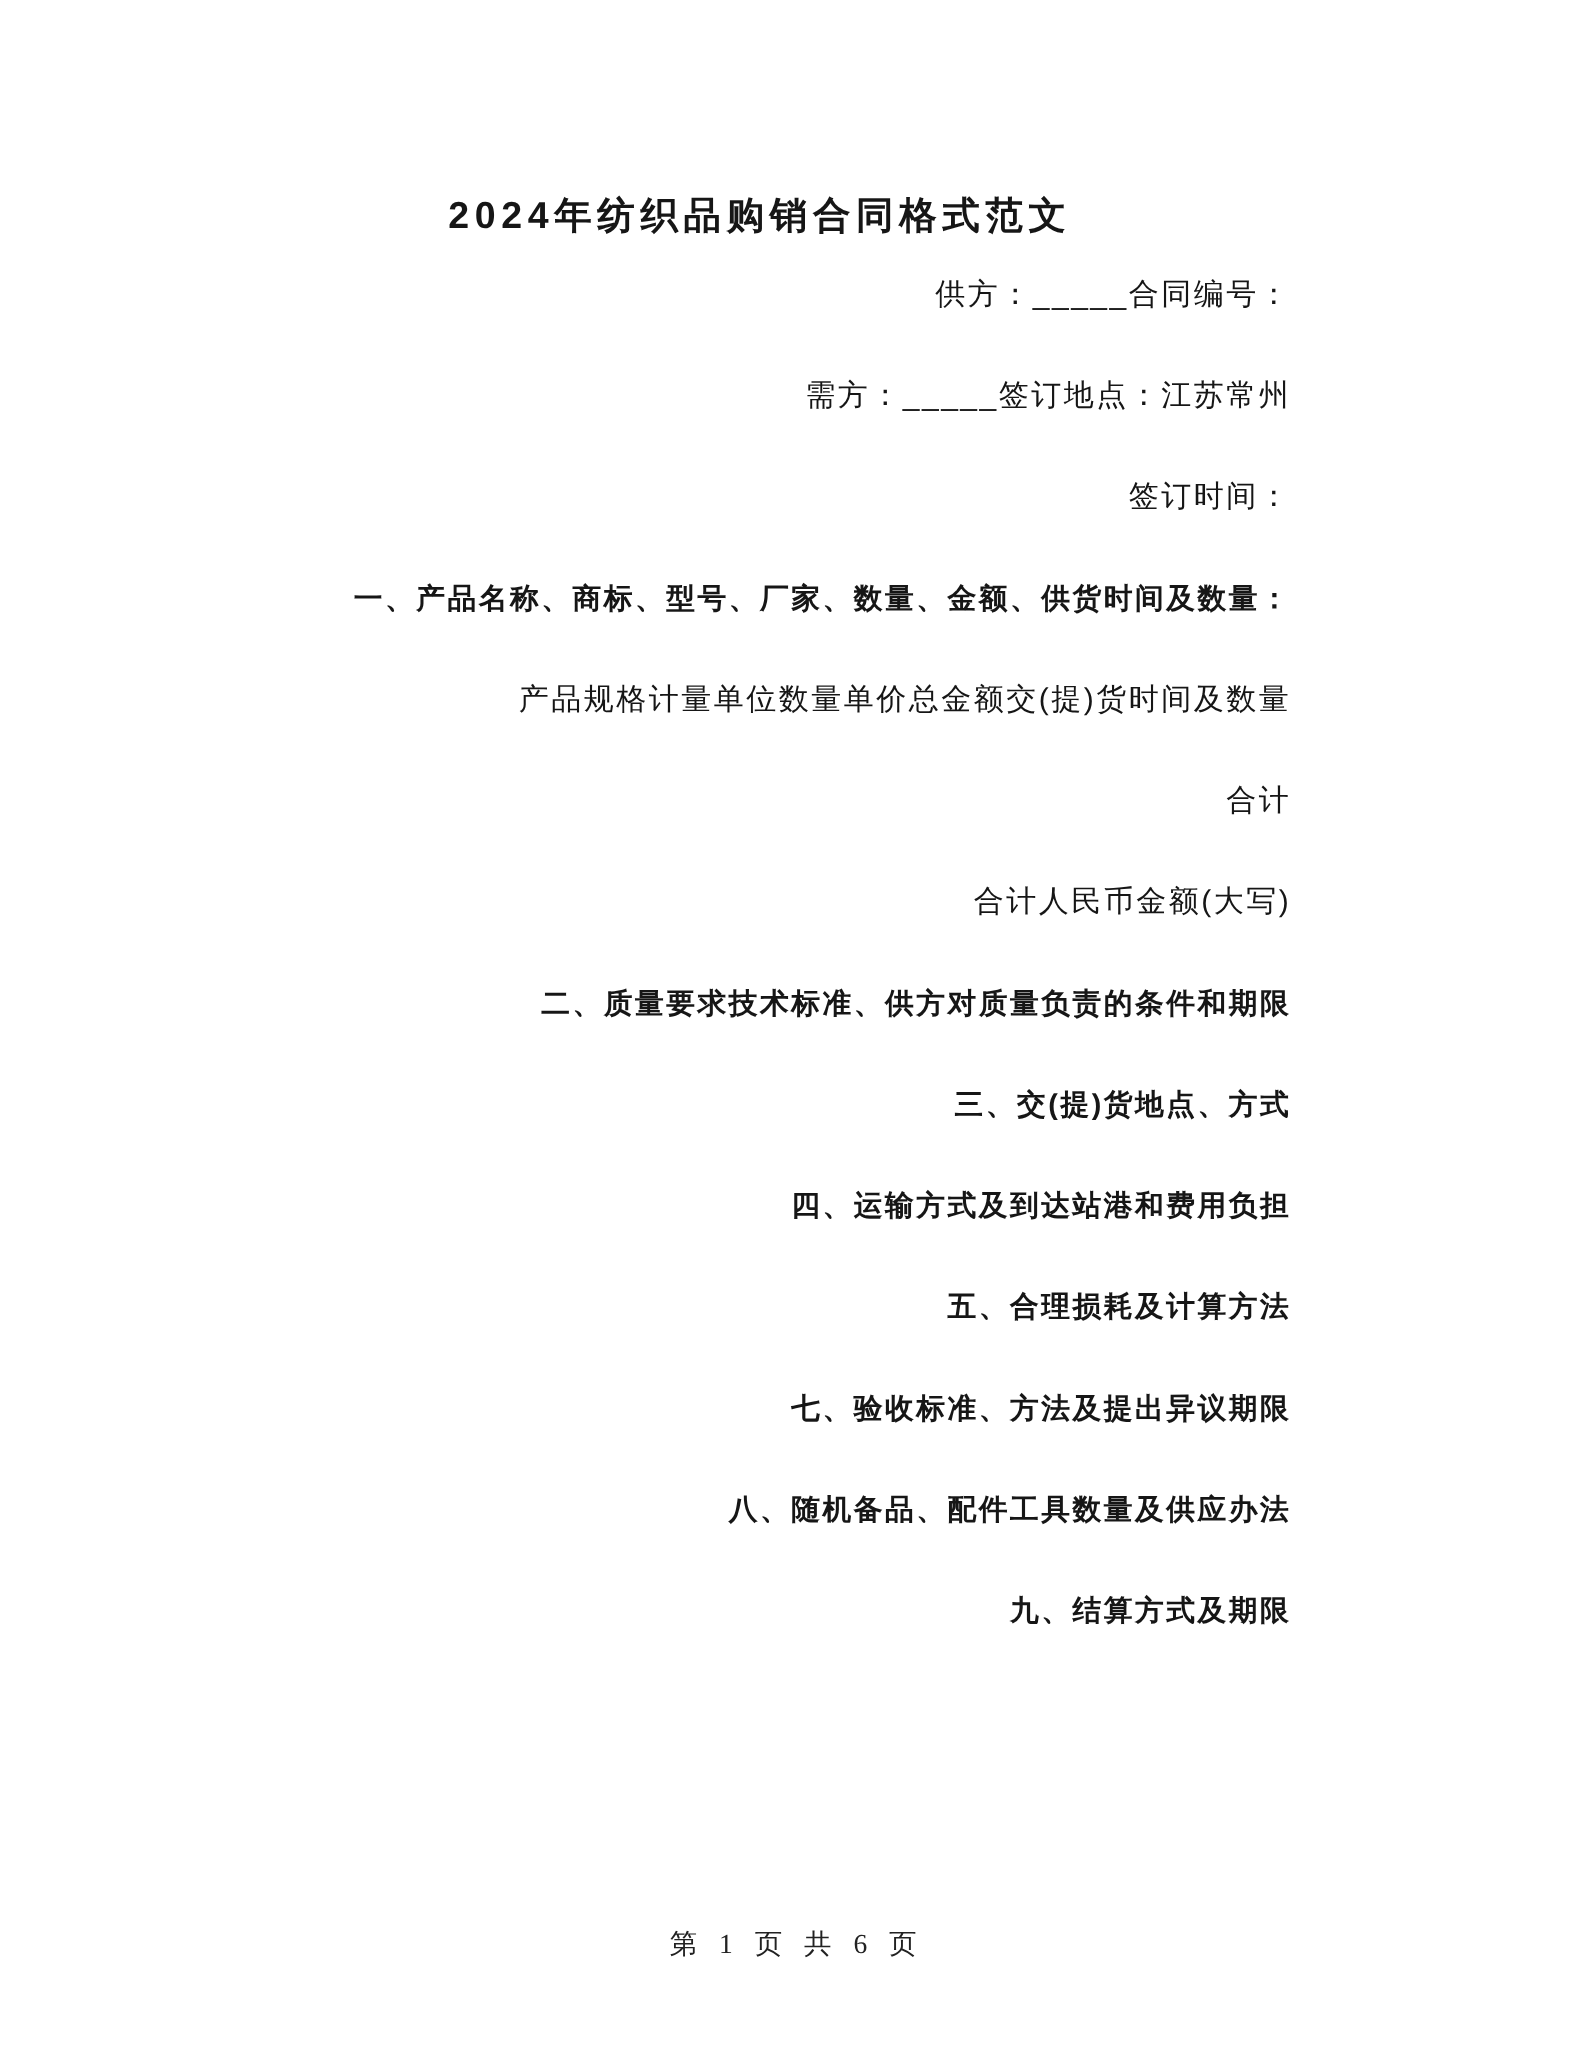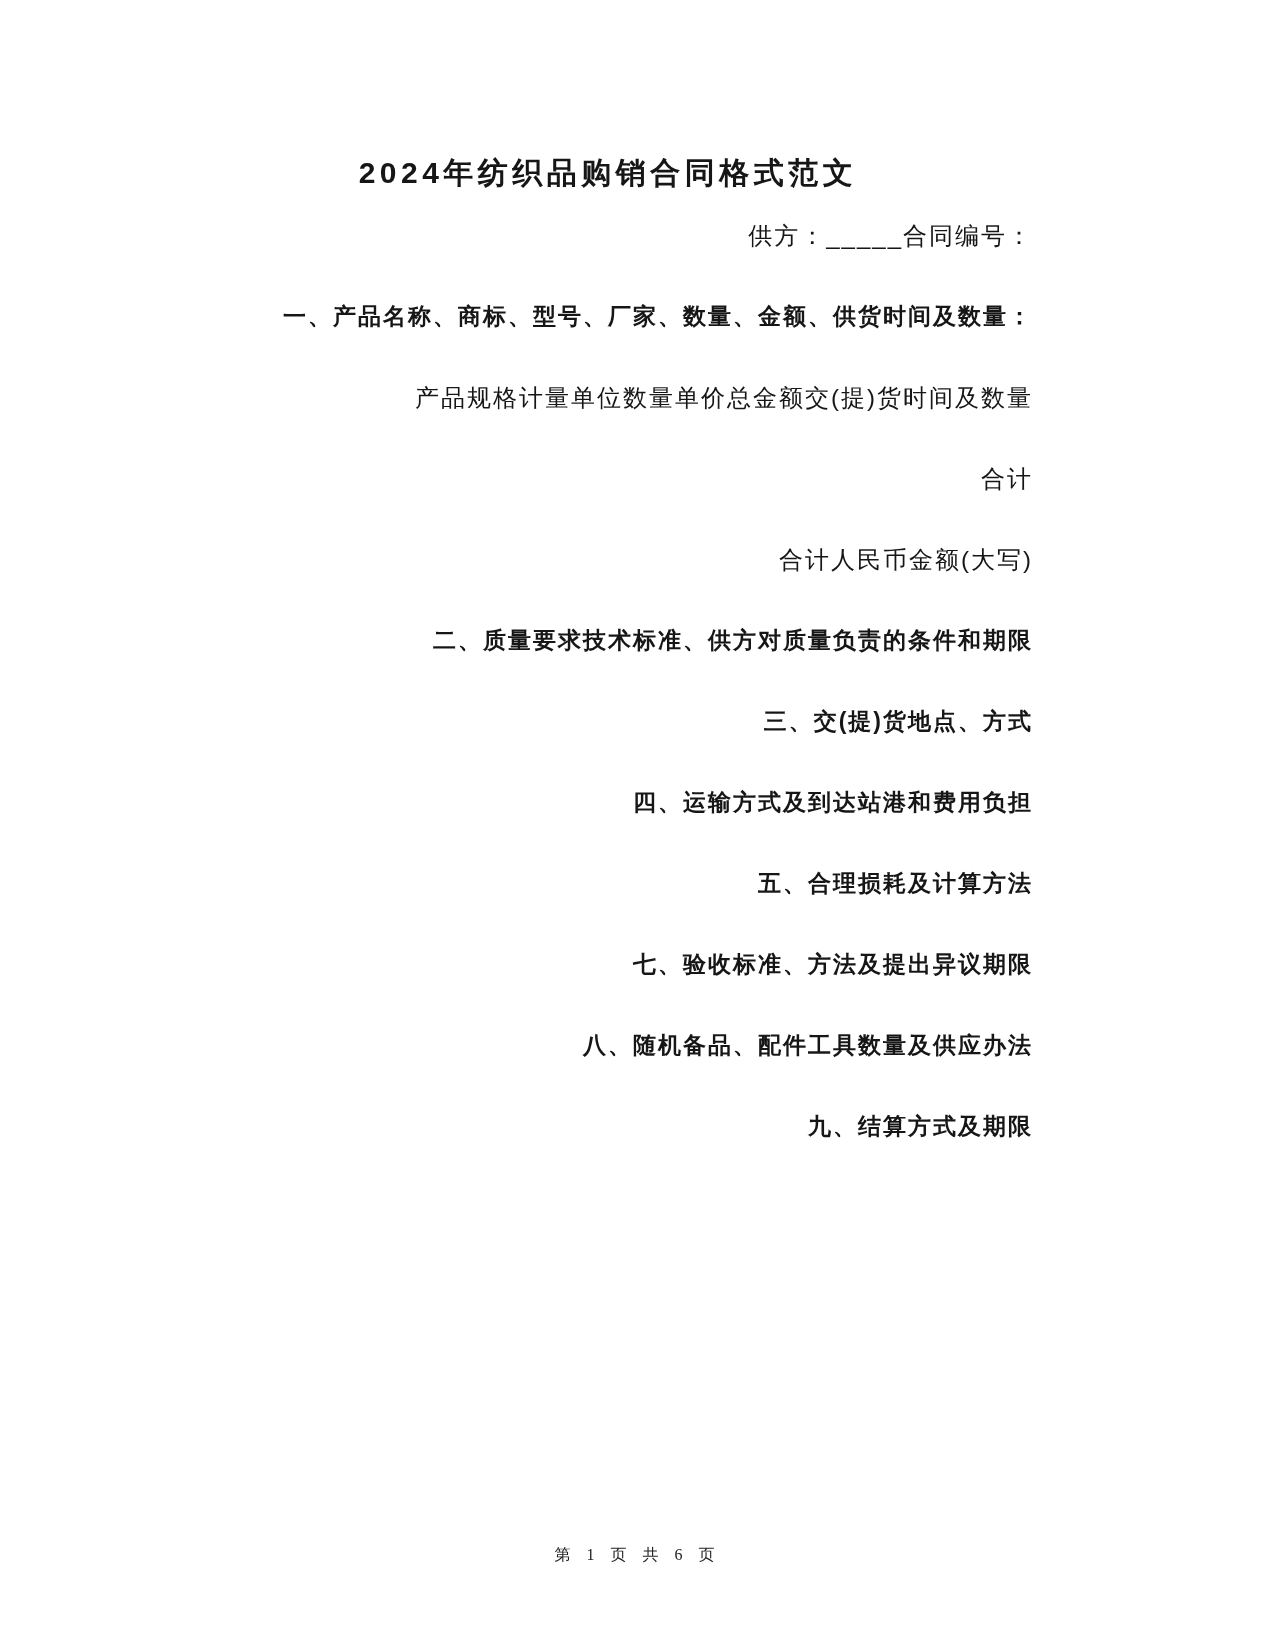--- a/index.html
+++ b/index.html
@@ -47,35 +47,37 @@
     font-weight: bold;
     letter-spacing: 2px;
   }
   .footer {
     position: absolute;
     top: 1540px;
     left: 0;
     width: 1275px;
     text-align: center;
     font-family: "Liberation Serif", "DejaVu Serif", serif;
-    font-size: 16px;
+    font-size: 22px;
     letter-spacing: 6px;
     line-height: 30px;
     color: #222222;
   }
 </style>
 </head>
 <body>
 
 <div class="page">
   <div class="content">
 
     <div class="doc-title">2024年纺织品购销合同格式范文</div>
 
     <div class="para body">供方：_____合同编号：</div>
+    <div class="para body">需方：_____签订地点：江苏常州</div>
+    <div class="para body">签订时间：</div>
     <div class="para heading">一、产品名称、商标、型号、厂家、数量、金额、供货时间及数量：</div>
     <div class="para body">产品规格计量单位数量单价总金额交(提)货时间及数量</div>
     <div class="para body">合计</div>
     <div class="para body">合计人民币金额(大写)</div>
     <div class="para heading">二、质量要求技术标准、供方对质量负责的条件和期限</div>
     <div class="para heading">三、交(提)货地点、方式</div>
     <div class="para heading">四、运输方式及到达站港和费用负担</div>
     <div class="para heading">五、合理损耗及计算方法</div>
     <div class="para heading">七、验收标准、方法及提出异议期限</div>
     <div class="para heading">八、随机备品、配件工具数量及供应办法</div>

